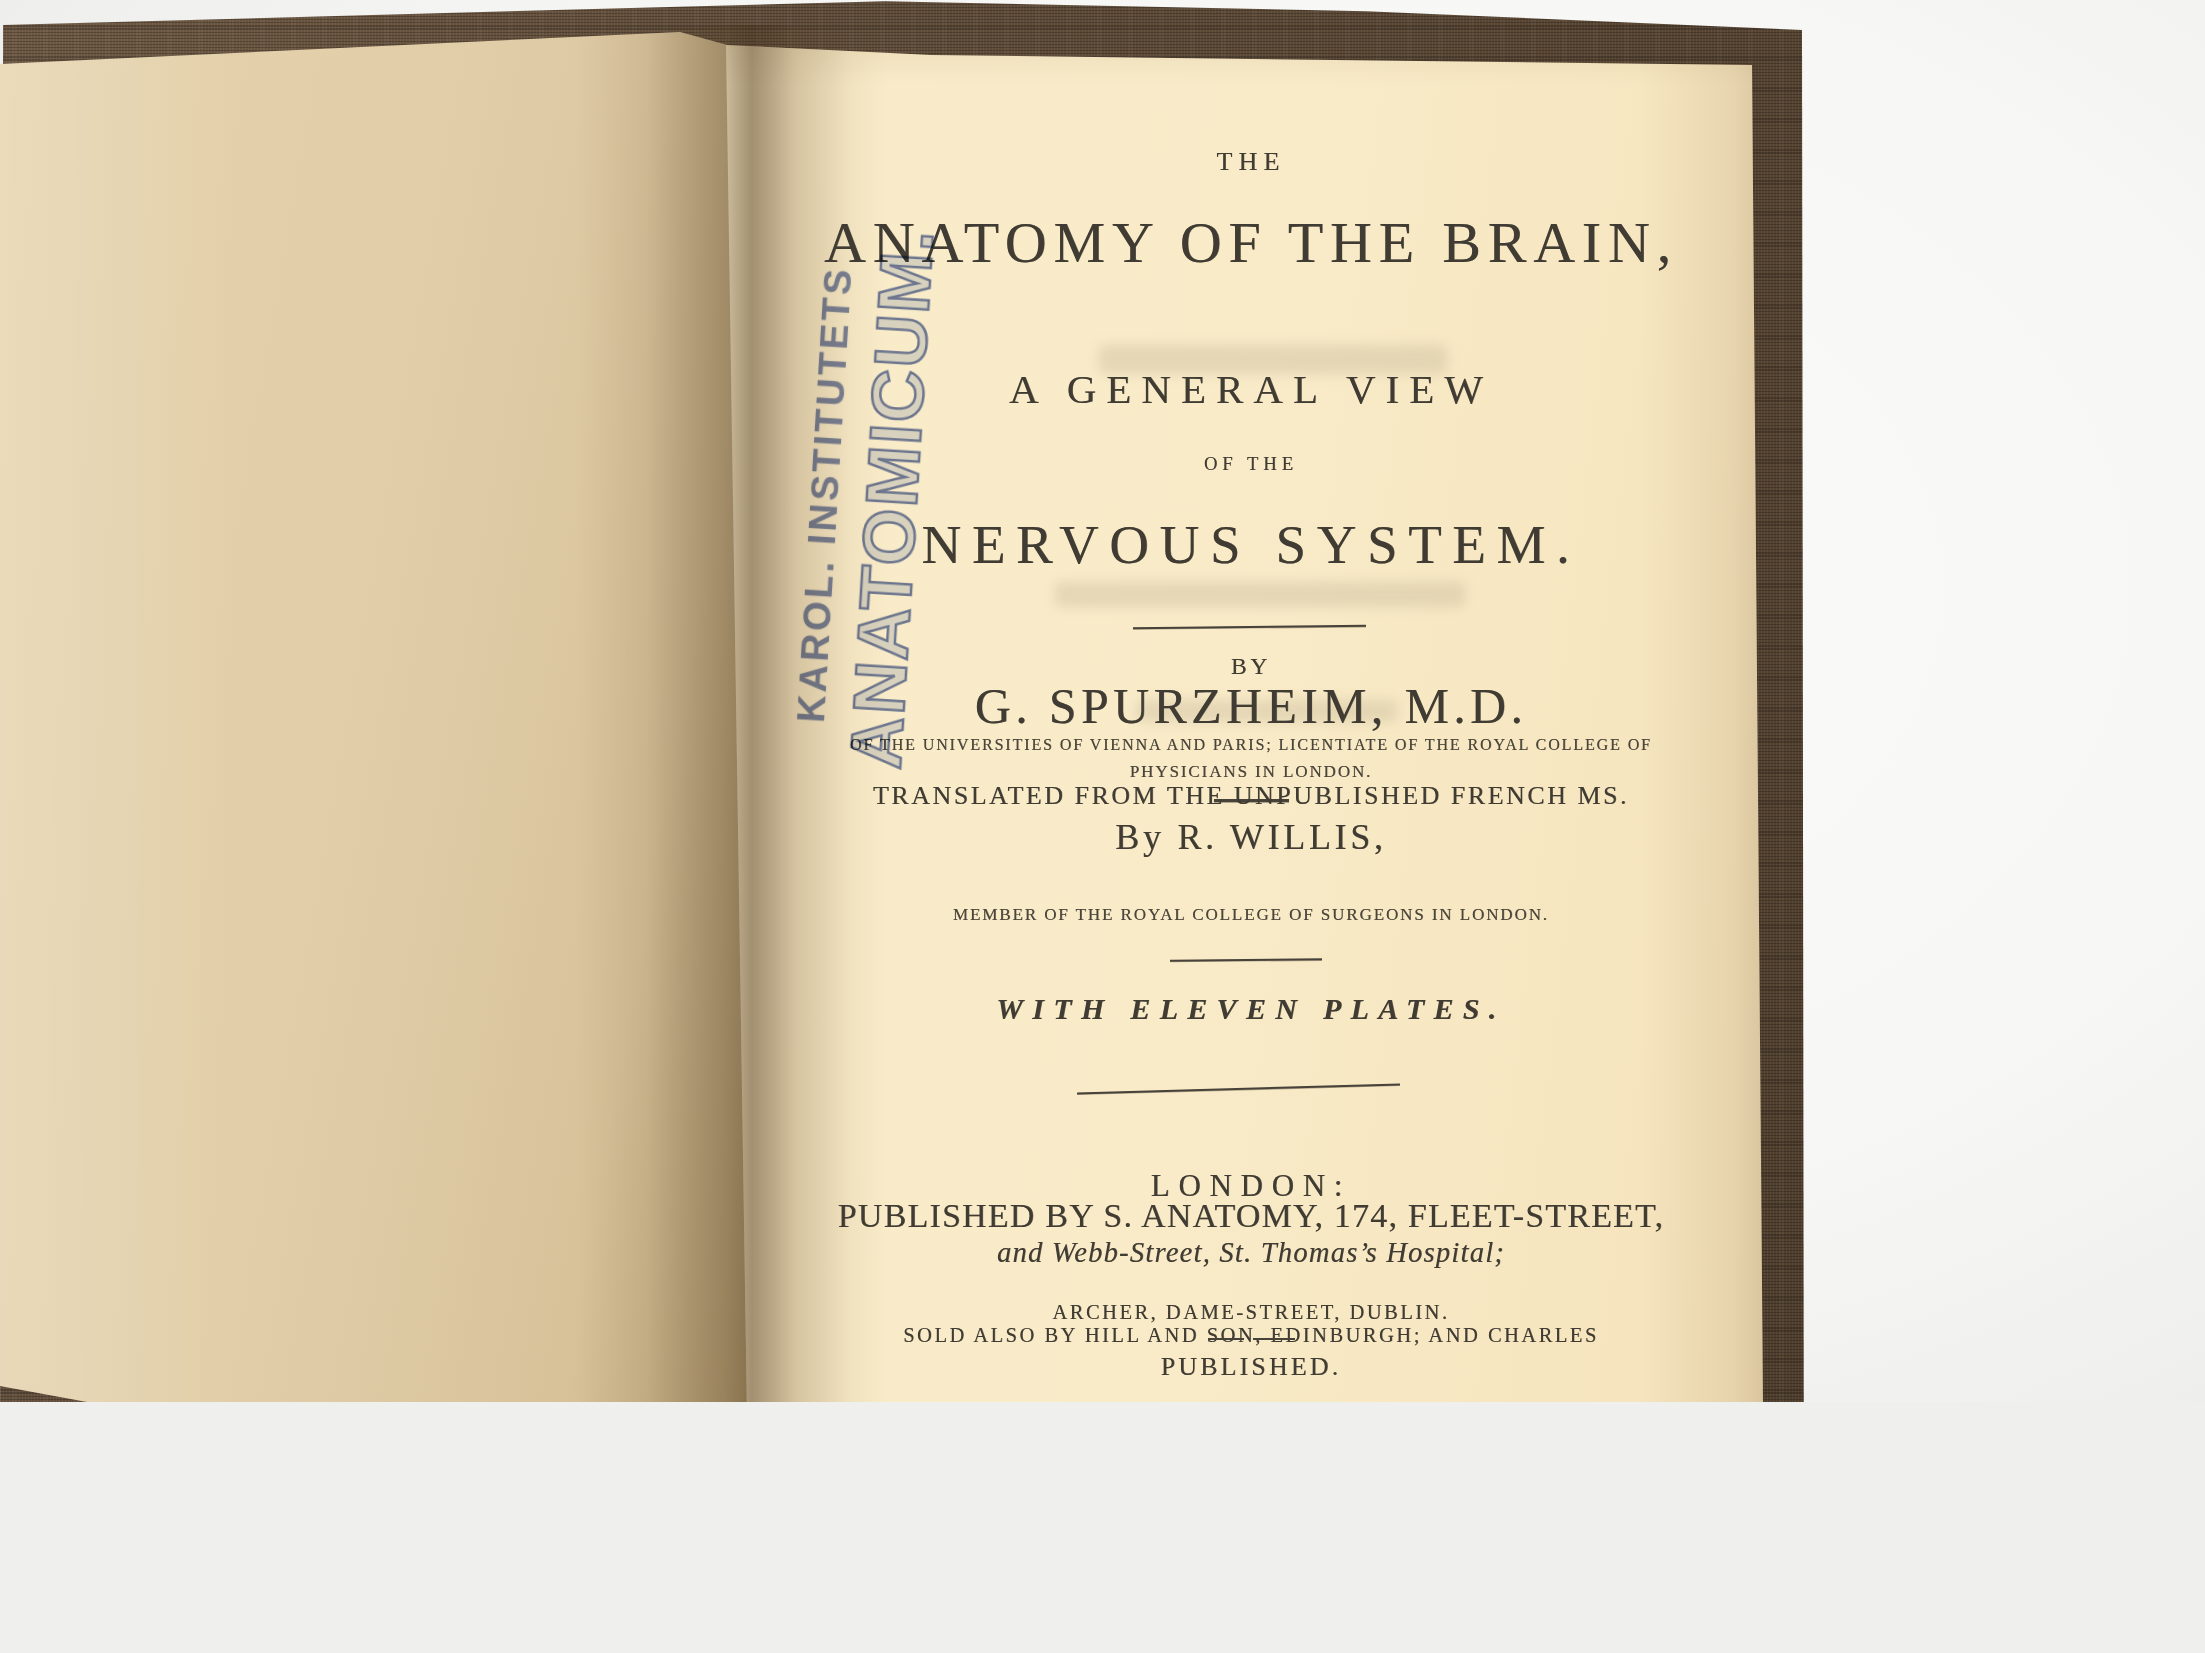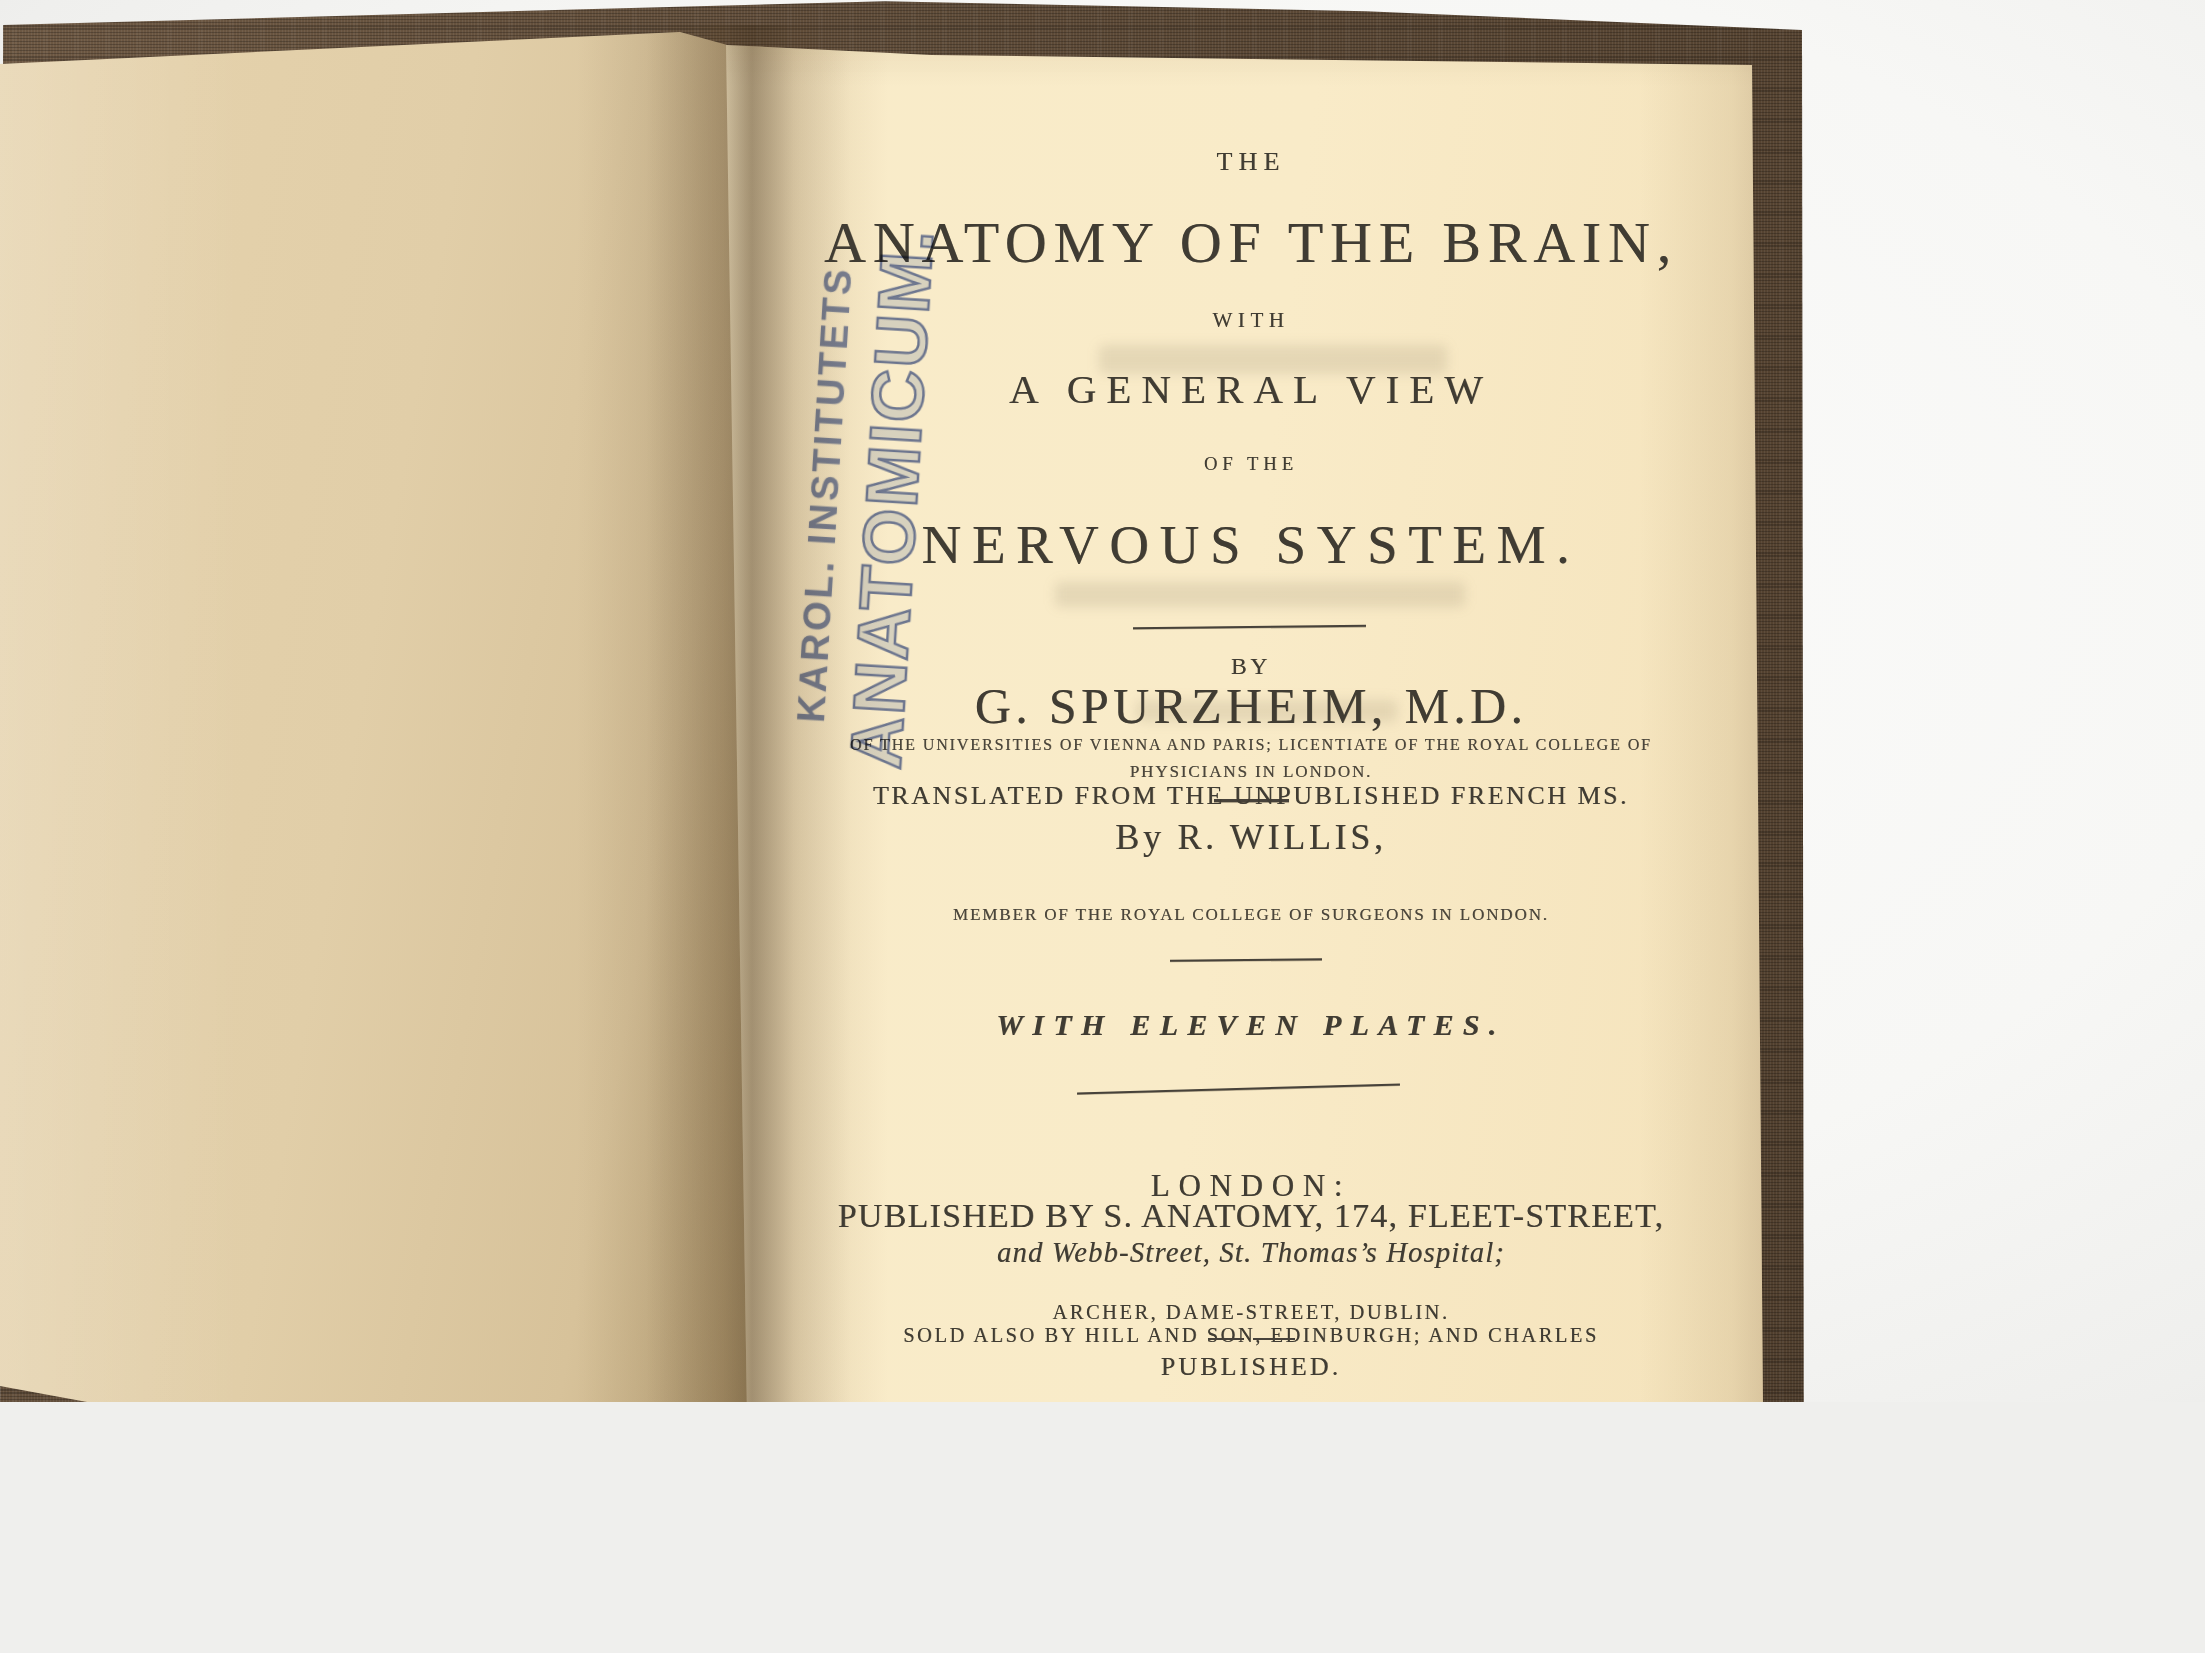--- a/index.html
+++ b/index.html
@@ -79,21 +79,21 @@
   .t-general    {top:365px;font-size:41px;letter-spacing:10px;}
   .t-ofthe      {top:453px;font-size:18.6px;letter-spacing:5px;}
   .t-nervous    {top:513px;font-size:55px;letter-spacing:10.6px;}
   .t-by         {top:653px;font-size:23.6px;letter-spacing:3.7px;}
   .t-author     {top:677px;font-size:50px;letter-spacing:4.3px;}
   .t-cred1      {top:736px;font-size:16px;letter-spacing:1.9px;color:#4a453b;}
   .t-cred2      {top:762px;font-size:17px;letter-spacing:1.9px;color:#4a453b;}
   .t-translated {top:781px;font-size:26px;letter-spacing:2.5px;}
   .t-willis     {top:816px;font-size:36px;letter-spacing:3.7px;}
   .t-member     {top:905px;font-size:17px;letter-spacing:1.9px;color:#4a453b;}
-  .t-plates     {top:992px;font-size:30px;letter-spacing:9.3px;font-style:italic;font-weight:bold;margin-top:16px;}
+  .t-plates     {top:992px;font-size:30px;letter-spacing:9.3px;font-style:italic;font-weight:bold;}
   .t-london     {top:1160px;font-size:31px;letter-spacing:8.7px;margin-top:8px;}
   .t-publisher  {top:1197px;font-size:34px;letter-spacing:1.2px;}
   .t-address    {top:1237px;font-size:28.6px;font-style:italic;letter-spacing:1.2px;}
   .t-sold1      {top:1309px;font-size:20.5px;letter-spacing:2.5px;margin-top:15px;}
   .t-sold2      {top:1301px;font-size:20.5px;letter-spacing:2.5px;}
   .t-year       {top:1352px;font-size:26px;letter-spacing:3.1px;}
 
   
   .rule{position:absolute;background:#47423a;height:1.9px;box-shadow:0 0.6px 0.6px rgba(70,60,45,.4);}
   .rule-1{left:1133px;top:626px;width:233px;transform:rotate(-.6deg);}
@@ -141,21 +141,20 @@
   <div class="right-page"></div>
   <div class="right-page-shade"></div>
   <div class="gutter-shadow"></div>
 
   <div class="ghost" style="left:1099px;top:345px;width:348px;height:28.6px;"></div>
   <div class="ghost" style="left:1055px;top:582px;width:410px;height:25px;"></div>
   <div class="ghost" style="left:1136px;top:700px;width:261px;height:22.4px;"></div>
 
   <div class="tline t-the">THE</div>
   <div class="tline t-title">ANATOMY OF THE BRAIN,</div>
-  <div class="tline t-with">WITH</div>
   <div class="tline t-general">A GENERAL VIEW</div>
   <div class="tline t-ofthe">OF THE</div>
   <div class="tline t-nervous">NERVOUS SYSTEM.</div>
 
   <div class="rule rule-1"></div>
 
   <div class="tline t-by">BY</div>
   <div class="tline t-author">G. SPURZHEIM, M.D.</div>
   <div class="tline t-cred1">OF THE UNIVERSITIES OF VIENNA AND PARIS; LICENTIATE OF THE ROYAL COLLEGE OF</div>
   <div class="tline t-cred2">PHYSICIANS IN LONDON.</div>

